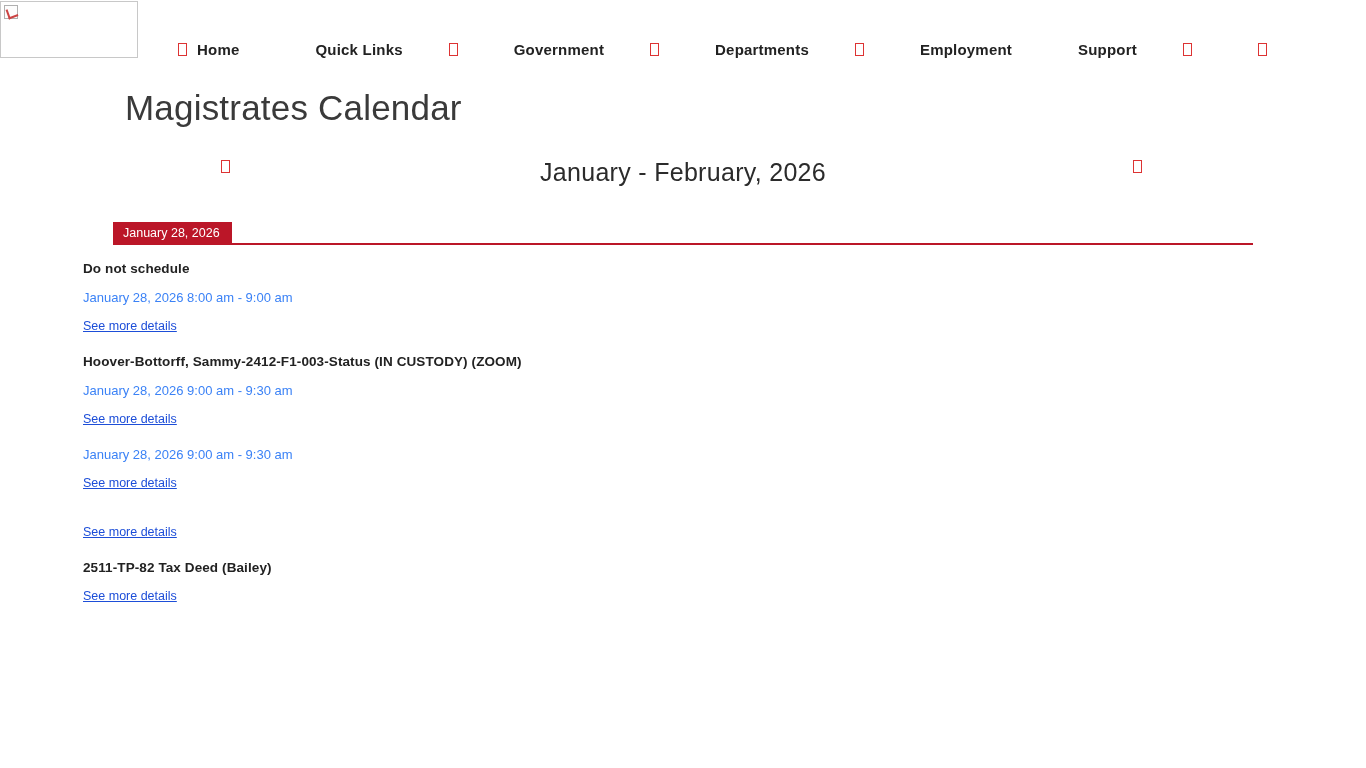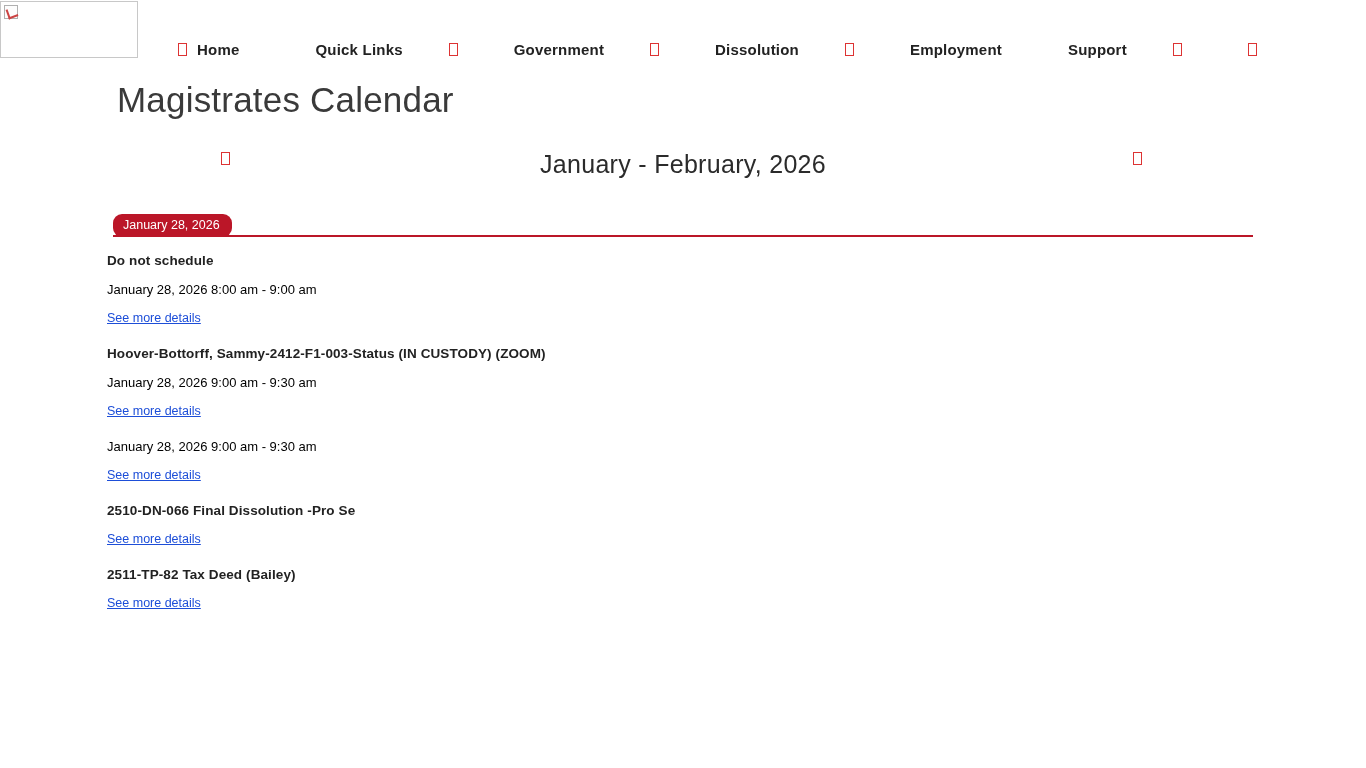--- a/index.html
+++ b/index.html
@@ -76,21 +76,21 @@
     color: #d33;
     font-size: 10px;
     line-height: 11px;
     text-align: center;
     vertical-align: middle;
   }
   .nav-icon-left { margin-right: 10px; }
 
   
   .page-title {
-    margin: 4px;
+    margin: 12px;
     padding: 18px 0 0 113px;
     font-size: 35px;
     font-weight: 500;
     color: #3a3a3a;
     letter-spacing: .2px;
   }
 
   
   .month-strip {
     position: relative;
@@ -128,42 +128,41 @@
   .date-tab {
     position: absolute;
     left: 0;
     top: 0;
     background: #bb1628;
     color: #ffffff;
     font-size: 12.5px;
     padding: 4px 12px 4px 10px;
     line-height: 15px;
     white-space: nowrap;
-    border-radius: 9px;
   }
 
   
   .events {
     margin: 0;
-    padding: 0 0 0 107px;
+    padding: 0 0 0 83px;
   }
   .event {
     margin-top: 20px;
   }
   .event:first-child { margin-top: 16px; }
   .event-title {
     font-size: 13.5px;
     font-weight: bold;
     color: #222222;
     margin: 0;
     letter-spacing: .1px;
   }
   .event-time {
     font-size: 13px;
-    color: #000000;
+    color: #3b82f6;
     margin: 14px 0 0 0;
   }
   .event-link {
     display: inline-block;
     margin-top: 14px;
     font-size: 12.5px;
     color: #1d4ed8;
     text-decoration: underline;
     cursor: pointer;
   }
@@ -184,21 +183,21 @@
     <span class="nav-item">Quick Links</span>
     <span class="nav-gap-6"></span>
     <span class="box-glyph"></span>
 
     <span class="nav-gap-2"></span>
     <span class="nav-item">Government</span>
     <span class="nav-gap-6"></span>
     <span class="box-glyph"></span>
 
     <span class="nav-gap-3"></span>
-    <span class="nav-item">Dissolution</span>
+    <span class="nav-item">Departments</span>
     <span class="nav-gap-6"></span>
     <span class="box-glyph"></span>
 
     <span class="nav-gap-4"></span>
     <span class="nav-item">Employment</span>
 
     <span class="nav-gap-5"></span>
     <span class="nav-item">Support</span>
     <span class="nav-gap-6"></span>
     <span class="box-glyph"></span>
@@ -232,21 +231,20 @@
     <div class="event-time">January 28, 2026  9:00 am - 9:30 am</div>
     <a class="event-link">See more details</a>
   </div>
 
   <div class="event">
     <div class="event-time">January 28, 2026  9:00 am - 9:30 am</div>
     <a class="event-link">See more details</a>
   </div>
 
   <div class="event">
-    <div class="event-title">2510-DN-066 Final Dissolution -Pro Se</div>
     <a class="event-link">See more details</a>
   </div>
 
   <div class="event">
     <div class="event-title">2511-TP-82 Tax Deed (Bailey)</div>
     <a class="event-link">See more details</a>
   </div>
 </div>
 
 </body></html>

